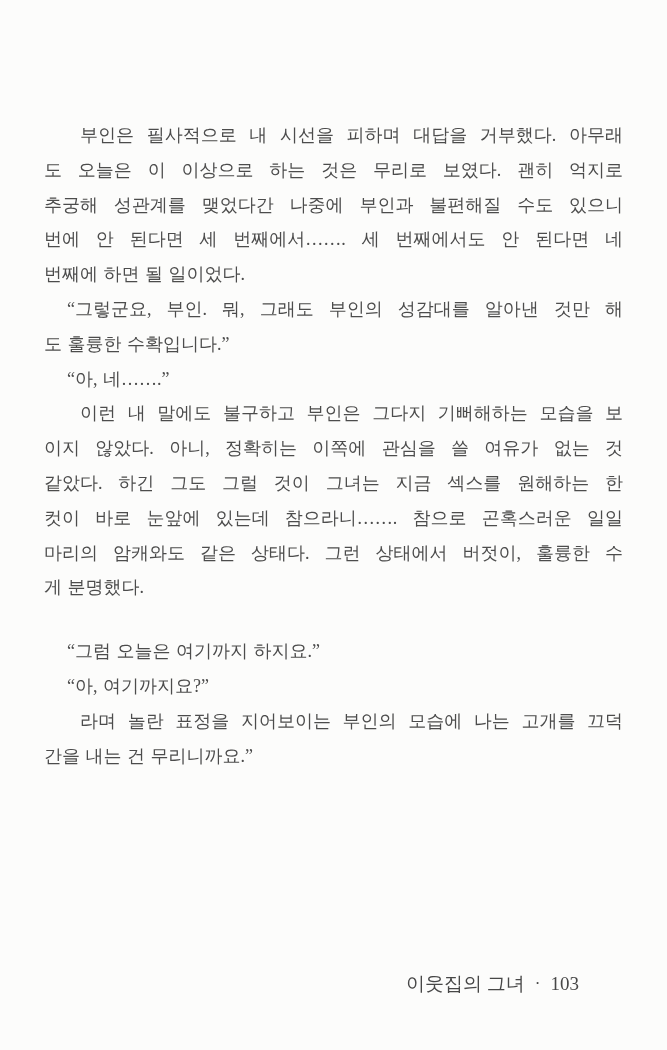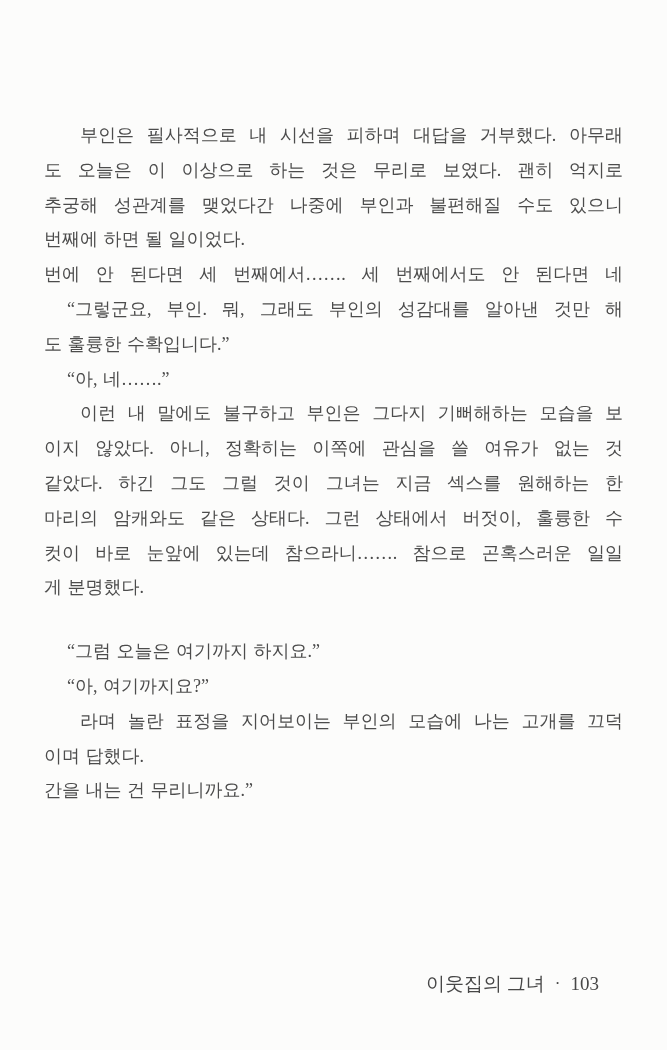--- a/index.html
+++ b/index.html
@@ -38,21 +38,21 @@
     text-align: justify;
     text-align-last: justify;
   }
   .ind  { text-indent: 36px; }
   .indq { text-indent: 23px; }
   .gap1 { margin-top: 29px; }
   .gap2 { margin-top: 34px; }
   .footer {
     position: absolute;
     top: 971px;
-    right: 68px;
+    right: 88px;
     font-size: 19px;
     line-height: 26px;
     color: #474747;
     white-space: nowrap;
   }
   .footer .dot {
     display: inline-block;
     margin: 0 10px;
     font-size: 17px;
     vertical-align: 1px;
@@ -60,35 +60,34 @@
 </style>
 </head>
 <body>
 
 <div class="page">
 
   <div class="text-block">
     <div class="ln ind j">부인은 필사적으로 내 시선을 피하며 대답을 거부했다. 아무래</div>
     <div class="ln j">도 오늘은 이 이상으로 하는 것은 무리로 보였다. 괜히 억지로</div>
     <div class="ln j">추궁해 성관계를 맺었다간 나중에 부인과 불편해질 수도 있으니</div>
+    <div class="ln j">번에 안 된다면 세 번째에서……. 세 번째에서도 안 된다면 네</div>
     <div class="ln">번째에 하면 될 일이었다.</div>
-    <div class="ln j">번에 안 된다면 세 번째에서……. 세 번째에서도 안 된다면 네</div>
     <div class="ln indq j">“그렇군요, 부인. 뭐, 그래도 부인의 성감대를 알아낸 것만 해</div>
     <div class="ln">도 훌륭한 수확입니다.”</div>
     <div class="ln indq">“아, 네…….”</div>
     <div class="ln ind j">이런 내 말에도 불구하고 부인은 그다지 기뻐해하는 모습을 보</div>
     <div class="ln j">이지 않았다. 아니, 정확히는 이쪽에 관심을 쓸 여유가 없는 것</div>
     <div class="ln j">같았다. 하긴 그도 그럴 것이 그녀는 지금 섹스를 원해하는 한</div>
+    <div class="ln j">컷이 바로 눈앞에 있는데 참으라니……. 참으로 곤혹스러운 일일</div>
     <div class="ln j">마리의 암캐와도 같은 상태다. 그런 상태에서 버젓이, 훌륭한 수</div>
-    <div class="ln j">컷이 바로 눈앞에 있는데 참으라니……. 참으로 곤혹스러운 일일</div>
     <div class="ln">게 분명했다.</div>
     <div class="ln indq gap1">“그럼 오늘은 여기까지 하지요.”</div>
     <div class="ln indq">“아, 여기까지요?”</div>
     <div class="ln ind j">라며 놀란 표정을 지어보이는 부인의 모습에 나는 고개를 끄덕</div>
-    <div class="ln">이며 답했다.</div>
     <div class="ln">간을 내는 건 무리니까요.”</div>
   </div>
 
   <div class="footer">
     <span>이웃집의 그녀</span><span class="dot">·</span><span>103</span>
   </div>
 
 </div>
 
 </body></html>

